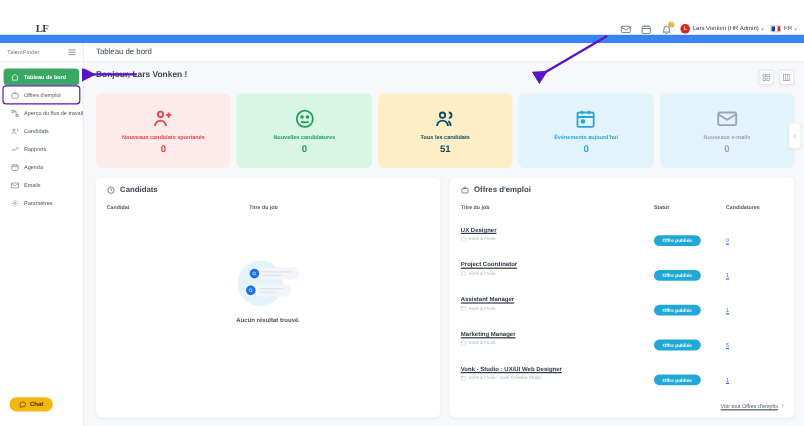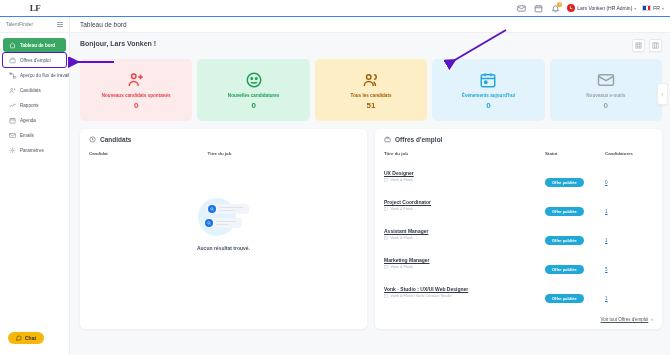--- a/index.html
+++ b/index.html
@@ -9,21 +9,22 @@
     background: #ffffff;
     overflow: hidden;
   }
   #app { position: relative; width: 670px; height: 355px; display: flex; flex-direction: column; }
 
   
   .topbar {
     height: 17px; flex: 0 0 17px;
     display: flex; align-items: center;
     background: #ffffff;
-    border-bottom: 1px solid #3b82f6;
+    border-bottom: 7px solid #3b82f6;
+    margin-top: 19px;
   }
   .brand-zone { width: 70px; flex: 0 0 70px; display: flex; align-items: center; justify-content: center; }
   .brand-logo {
     font-size: 9px; font-weight: 700; color: #3b3f46; letter-spacing: -0.5px;
     font-family: "Liberation Serif", serif;
   }
   .topbar-spacer { flex: 1; }
   .topbar-right { display: flex; align-items: center; gap: 6px; padding-right: 6px; }
   .tb-icon { width: 11px; height: 11px; display: flex; align-items: center; justify-content: center; color: #6b7280; position: relative; }
   .tb-icon svg { width: 9px; height: 9px; }
@@ -387,21 +388,21 @@
                   <circle cx="12" cy="12" r="9"></circle>
                   <circle cx="9" cy="10" r="1"></circle>
                   <circle cx="15" cy="10" r="1"></circle>
                   <path d="M8 15c1.2 1.2 6.8 1.2 8 0"></path>
                 </svg>
             </span>
             <span class="stat-label">Nouvelles candidatures</span>
             <span class="stat-value">0</span>
           </div>
 
-          <div class="stat-card" style="background:#fdeec6;color:#a16207;">
+          <div class="stat-card" style="background:#fdeec6;color:#0c4a6e;">
             <span class="sic">
               <svg viewBox="0 0 24 24" fill="none" stroke="currentColor" stroke-width="2">
                   <circle cx="9" cy="8" r="3"></circle>
                   <path d="M3 20c0-3.3 2.7-6 6-6s6 2.7 6 6"></path>
                   <path d="M16 5a3 3 0 010 6"></path>
                   <path d="M18 20c0-2.5-1-4.5-2.5-5.5"></path>
                 </svg>
             </span>
             <span class="stat-label">Tous les candidats</span>
             <span class="stat-value">51</span>

